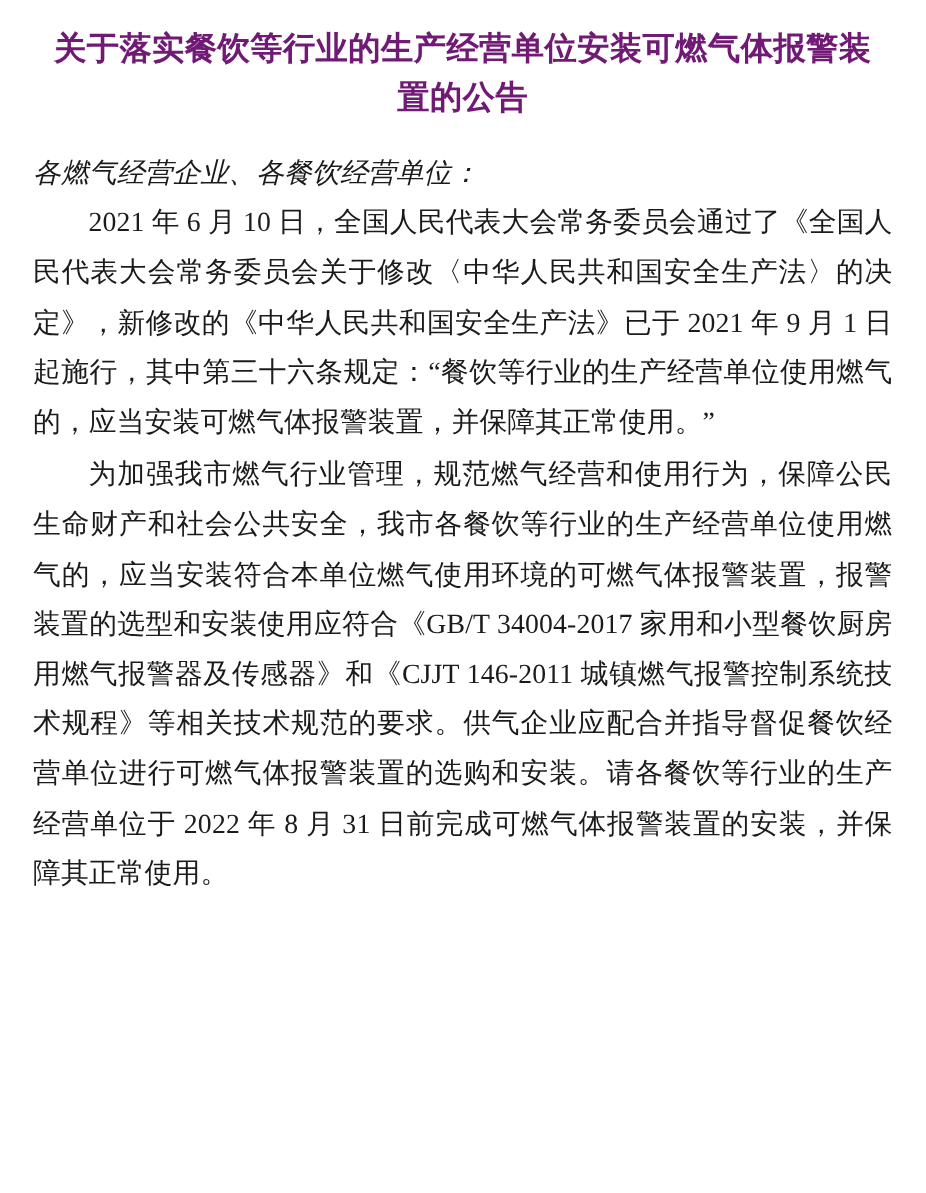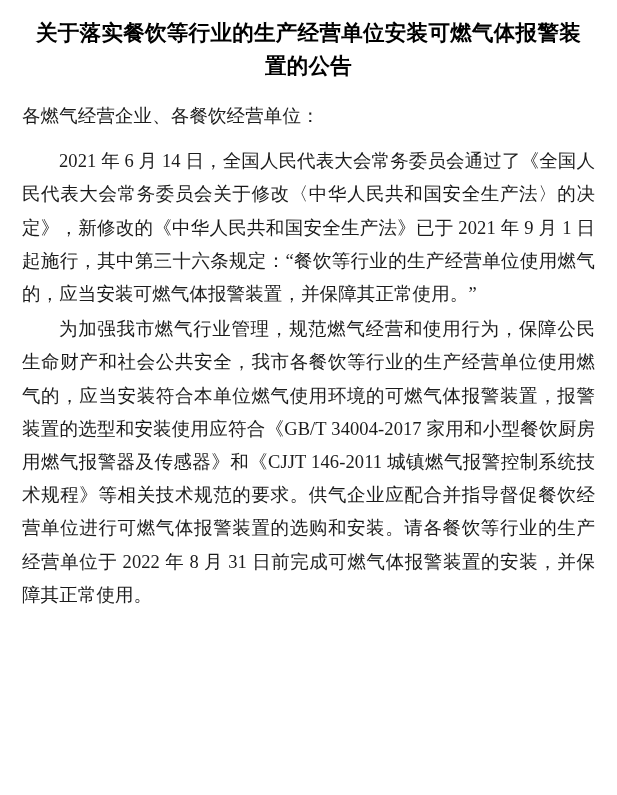--- a/index.html
+++ b/index.html
@@ -21,57 +21,58 @@
     box-sizing: border-box;
     padding: 16px 22px 0 22px;
   }
   .doc-title {
     font-family: "DejaVu Serif", "Liberation Serif", serif;
     font-weight: bold;
     font-size: 21.5px;
     line-height: 33px;
     text-align: center;
     letter-spacing: 0.3px;
-    color: #000000;
+    color: #701a75;
     margin: 0 8px 18px 8px;
   }
   .body-text {
     font-size: 18.5px;
     line-height: 33.2px;
     text-align: justify;
     text-justify: inter-ideograph;
     color: #1b1b1b;
     letter-spacing: 0.1px;
   }
   .para {
     margin: 0 0 2px 0;
   }
   .para.indent {
     text-indent: 2em;
   }
   .para.salutation {
     text-indent: 0;
-    margin-bottom: 12px;
+    margin-bottom: 0;
+    font-style: italic;
   }
   .clipped {
     
     max-height: 36px;
     overflow: hidden;
   }
 </style>
 </head>
 <body>
 
 <div class="page">
 
   <h1 class="doc-title">关于落实餐饮等行业的生产经营单位安装可燃气体报警装置的公告</h1>
 
   <div class="body-text">
 
     <p class="para salutation">各燃气经营企业、各餐饮经营单位：</p>
 
-    <p class="para indent">2021 年 6 月 14 日，全国人民代表大会常务委员会通过了《全国人民代表大会常务委员会关于修改〈中华人民共和国安全生产法〉的决定》，新修改的《中华人民共和国安全生产法》已于 2021 年 9 月 1 日起施行，其中第三十六条规定：“餐饮等行业的生产经营单位使用燃气的，应当安装可燃气体报警装置，并保障其正常使用。”</p>
+    <p class="para indent">2021 年 6 月 10 日，全国人民代表大会常务委员会通过了《全国人民代表大会常务委员会关于修改〈中华人民共和国安全生产法〉的决定》，新修改的《中华人民共和国安全生产法》已于 2021 年 9 月 1 日起施行，其中第三十六条规定：“餐饮等行业的生产经营单位使用燃气的，应当安装可燃气体报警装置，并保障其正常使用。”</p>
 
     <p class="para indent">为加强我市燃气行业管理，规范燃气经营和使用行为，保障公民生命财产和社会公共安全，我市各餐饮等行业的生产经营单位使用燃气的，应当安装符合本单位燃气使用环境的可燃气体报警装置，报警装置的选型和安装使用应符合《GB/T 34004-2017 家用和小型餐饮厨房用燃气报警器及传感器》和《CJJT 146-2011 城镇燃气报警控制系统技术规程》等相关技术规范的要求。供气企业应配合并指导督促餐饮经营单位进行可燃气体报警装置的选购和安装。请各餐饮等行业的生产经营单位于 2022 年 8 月 31 日前完成可燃气体报警装置的安装，并保障其正常使用。</p>
 
 
   </div>
 </div>
 
 </body></html>

